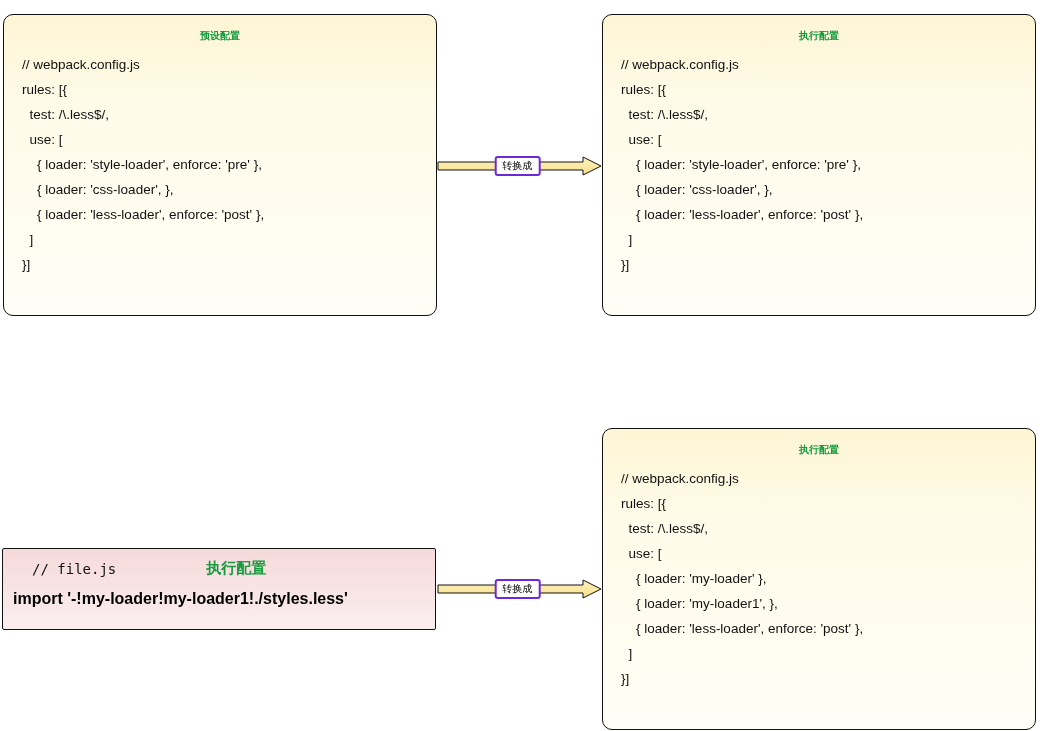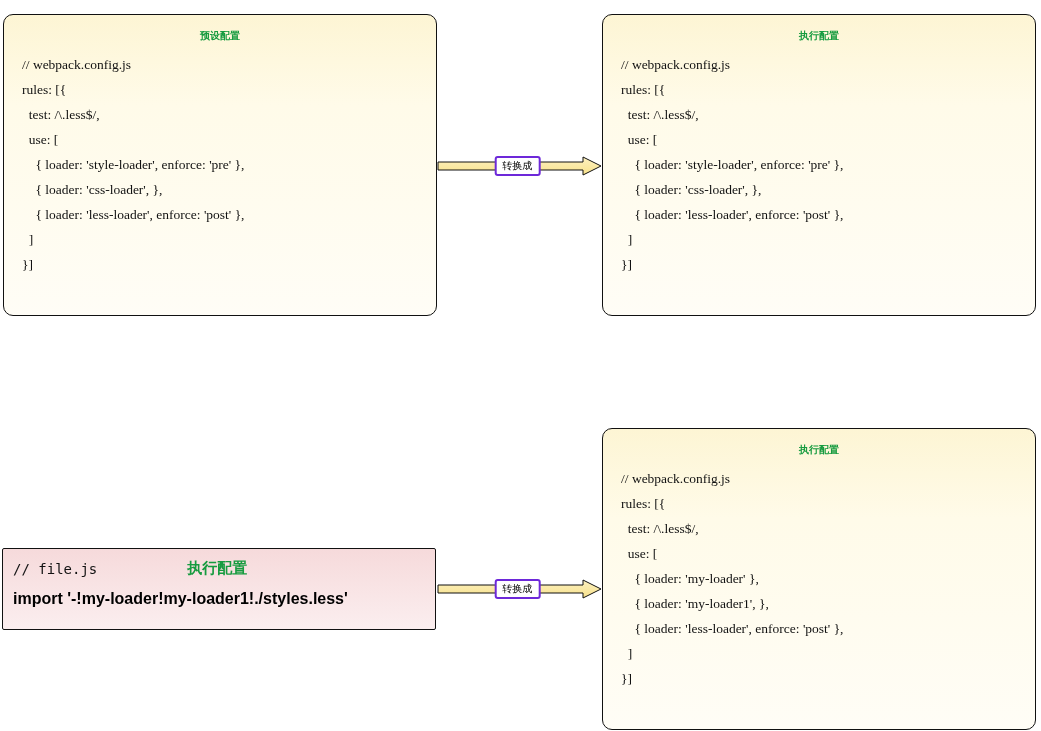--- a/index.html
+++ b/index.html
@@ -6,23 +6,23 @@
     body { margin:0; padding:0; width:1041px; height:731px; font-family: "Helvetica Neue", Arial, sans-serif; position:relative; background:#fff; }
     .box {
       position:absolute; border:1px solid #111; border-radius:10px;
       background: linear-gradient(to bottom, #fdf5d4 0%, #fffbe9 30%, #fffdf6 100%);
     }
     .box .title {
       text-align:center; font-size:10px; font-weight:700; color:#169b3f;
       margin:14px 8px 10px;
     }
     .box.pink { background: linear-gradient(to bottom,#f6dadb,#fbeeef); }
-    .code { font-family: Liberation Serif, serif; font-size:13.5px; line-height:1.85; color:#111; padding:0 18px 16px; white-space:pre; }
+    .code { font-family: Liberation Sans, sans-serif; font-size:13.5px; line-height:1.85; color:#111; padding:0 18px 16px; white-space:pre; }
     .pink .code, .pink .fileline { font-family: Menlo, Consolas, monospace; font-size:14px; color:#111; }
-    .pink .fileline { display:flex; align-items:center; padding:10px 10px 4px; gap:90px; }
+    .pink .fileline { display:flex; align-items:center; padding:10px 10px 4px; gap:90px;margin-left:19px; }
     .pink .fileline .label { color:#169b3f; font-weight:700; font-family:"Helvetica Neue",Arial,sans-serif; font-size:15px; }
     .pink .imp { padding:8px 10px 12px; white-space:pre;font-weight:bold; }
     .arrow { position:absolute; display:flex; align-items:center; }
     .arrow-svg { display:block; }
     .arrow .pill { position:absolute; left:50%; top:50%; transform:translate(-55%,-50%); background:#fff; border:2px solid #6d28d9; border-radius:3px; font-size:10px; padding:1px 6px; }
   </style>
 </head>
 <body>
 
 <div class="box" style="left:3px; top:14px; width:434px; height:302px;">

